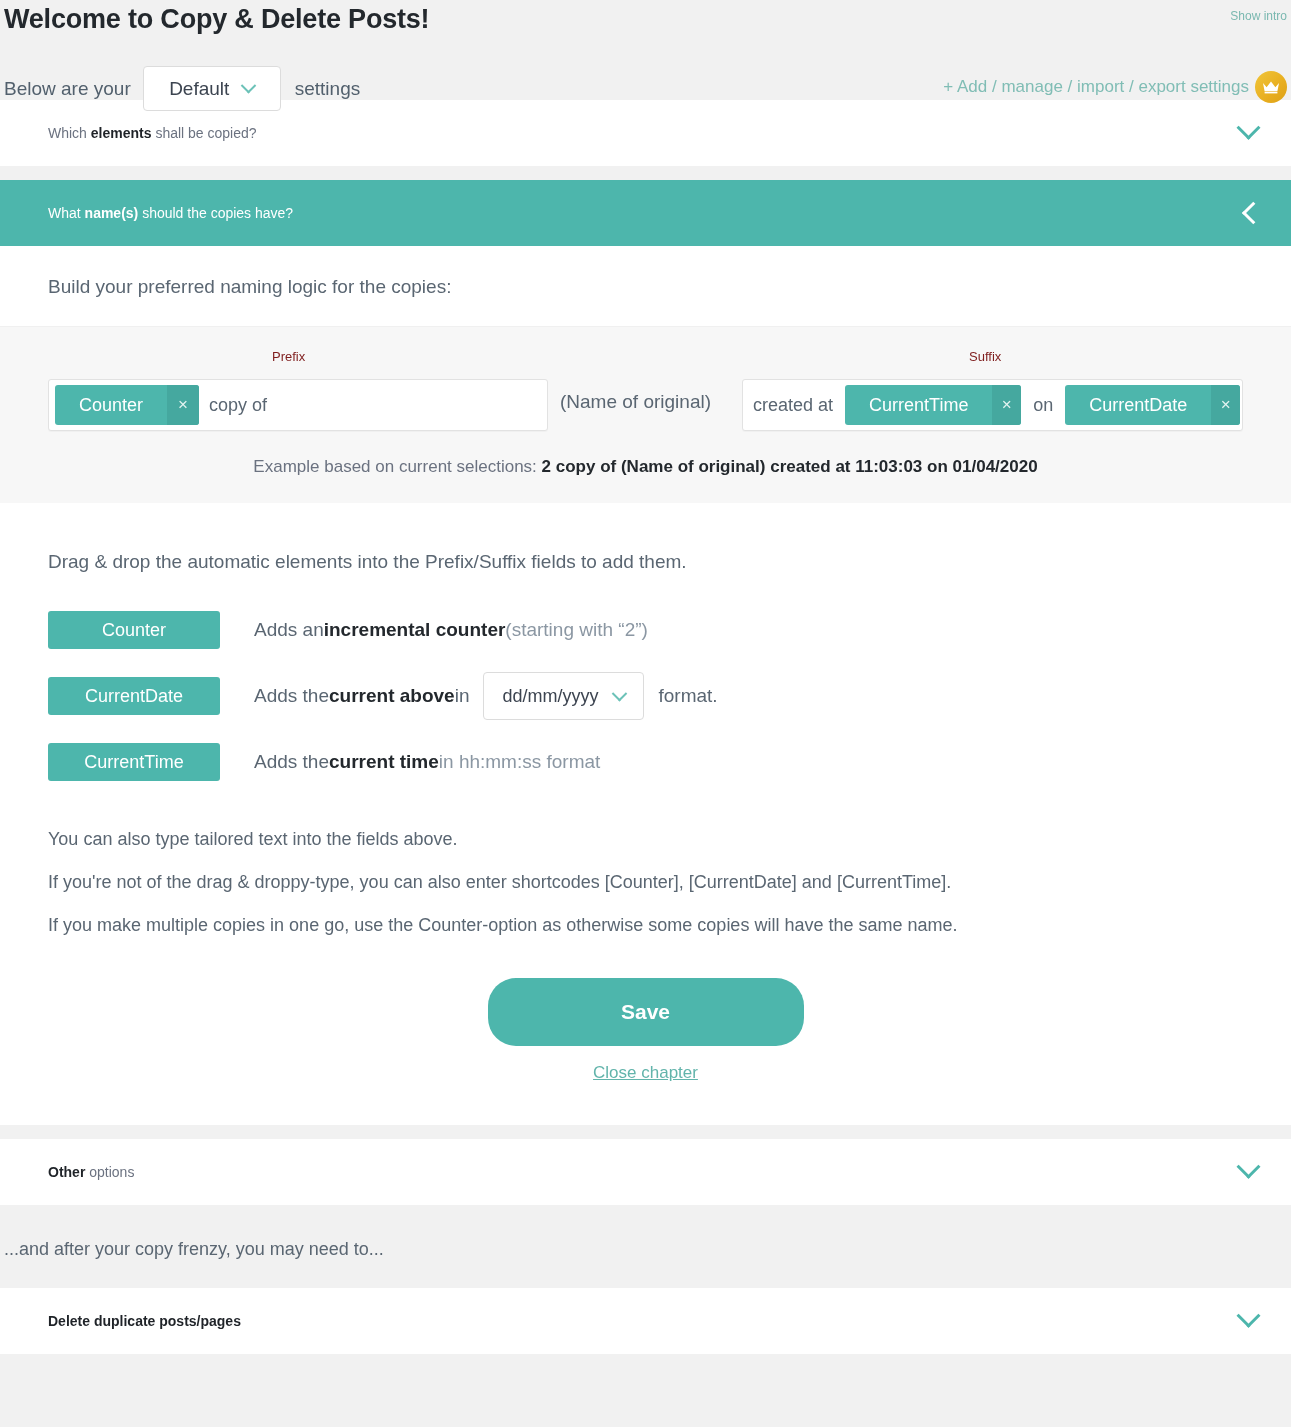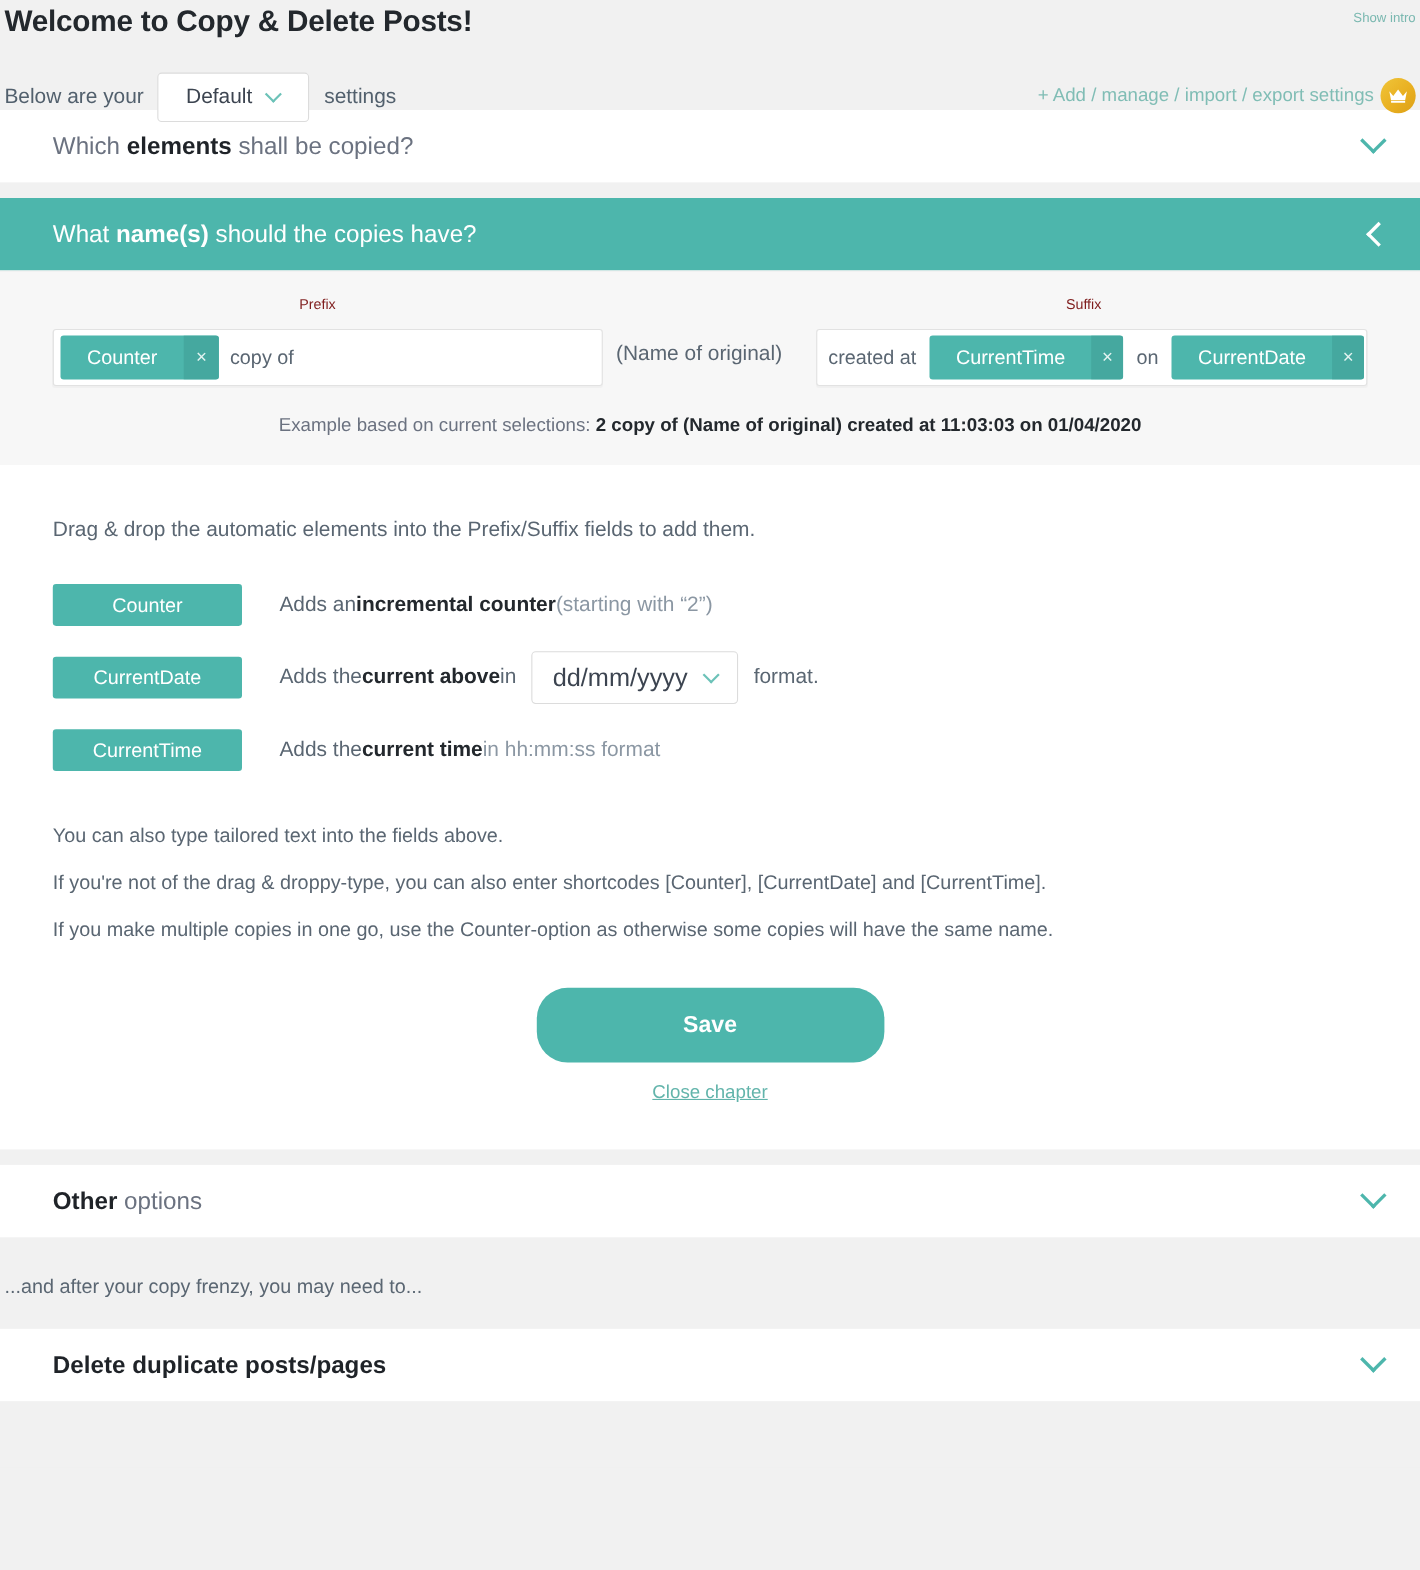--- a/index.html
+++ b/index.html
@@ -54,21 +54,21 @@
     background: linear-gradient(135deg,#f0c53a 0%, #e8ae1f 60%, #dca017 100%);
     display: flex; align-items: center; justify-content: center;
   }
 
   
   .panel { background: #fff; width: 1291px; }
   .panel-head {
     height: 66px; display: flex; align-items: center;
     padding: 0 34px 0 48px; justify-content: space-between;
   }
-  .panel-head .ptext { font-size: 22px; color: #6b7280; font-weight: 300; }
+  .panel-head .ptext { font-size: 14px; color: #6b7280; font-weight: 300; }
   .panel-head .ptext b { color: #1f2328; font-weight: bold; }
   .panel-head.active { background: #4db6ac; }
   .panel-head.active .ptext { color: #ffffff; font-weight: 300; }
   .panel-head.active .ptext b { color: #ffffff; }
   .chev-down {
     width: 17px; height: 17px;
     border-right: 3px solid #4db6ac; border-bottom: 3px solid #4db6ac;
     transform: rotate(45deg) translate(-4px,-4px);
   }
   .chev-left {
@@ -139,21 +139,21 @@
     display: flex; align-items: center; justify-content: center;
     color: #fff; font-size: 18px; cursor: move; flex: none;
   }
   .dd-desc { margin-left: 34px; font-size: 19px; color: #5a6672; display: flex; align-items: center; }
   .dd-desc b { color: #23282d; font-weight: bold; }
   .dd-desc .muted { color: #8b97a3; }
   .fmt-select {
     display: inline-flex; align-items: center; justify-content: center; gap: 16px;
     background: #fff; border: 1px solid #dcdcdc; border-radius: 4px;
     height: 48px; padding: 0 18px; margin: 0 14px;
-    font-size: 23px; color: #3c4450; cursor: pointer;
+    font-size: 18px; color: #3c4450; cursor: pointer;
   }
 
   .notes { padding: 34px 0 0 48px; }
   .notes p { font-size: 18px; color: #5a6672; margin-bottom: 22px; }
 
   .save-wrap { text-align: center; padding-top: 20px; }
   .save-btn {
     width: 316px; height: 68px; border: none; border-radius: 28px;
     background: #4db6ac; color: #fff; font-size: 21px; font-weight: bold;
     font-family: "Liberation Sans", sans-serif; cursor: pointer;
@@ -209,20 +209,21 @@
   <div class="gap"></div>
 
   <div class="panel">
     <div class="panel-head active">
       <div class="ptext">
         <span>What </span><b>name(s)</b><span> should the copies have?</span>
       </div>
       <i class="chev-left"></i>
     </div>
 
+    <div class="build-line">Build your preferred naming logic for the copies:</div>
 
     <div class="builder">
       <div class="builder-labels">
         <span class="lab prefix">Prefix</span>
         <span class="lab suffix">Suffix</span>
       </div>
 
       <div class="fields-row">
         <div class="field prefix">
           <span class="tag">

